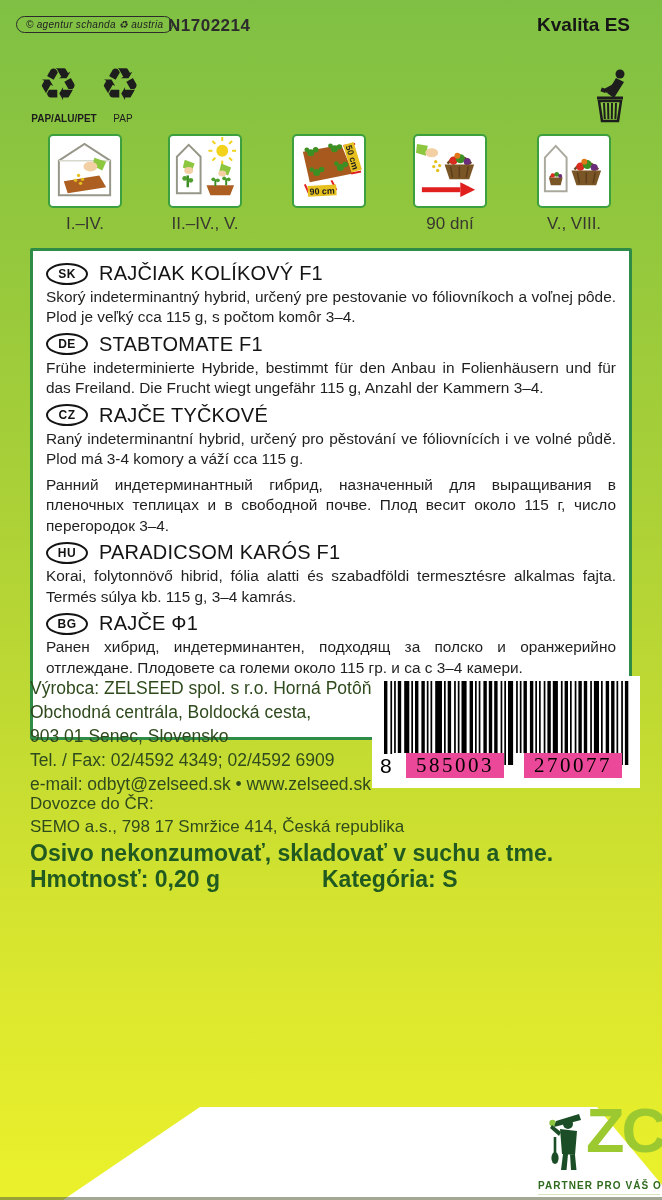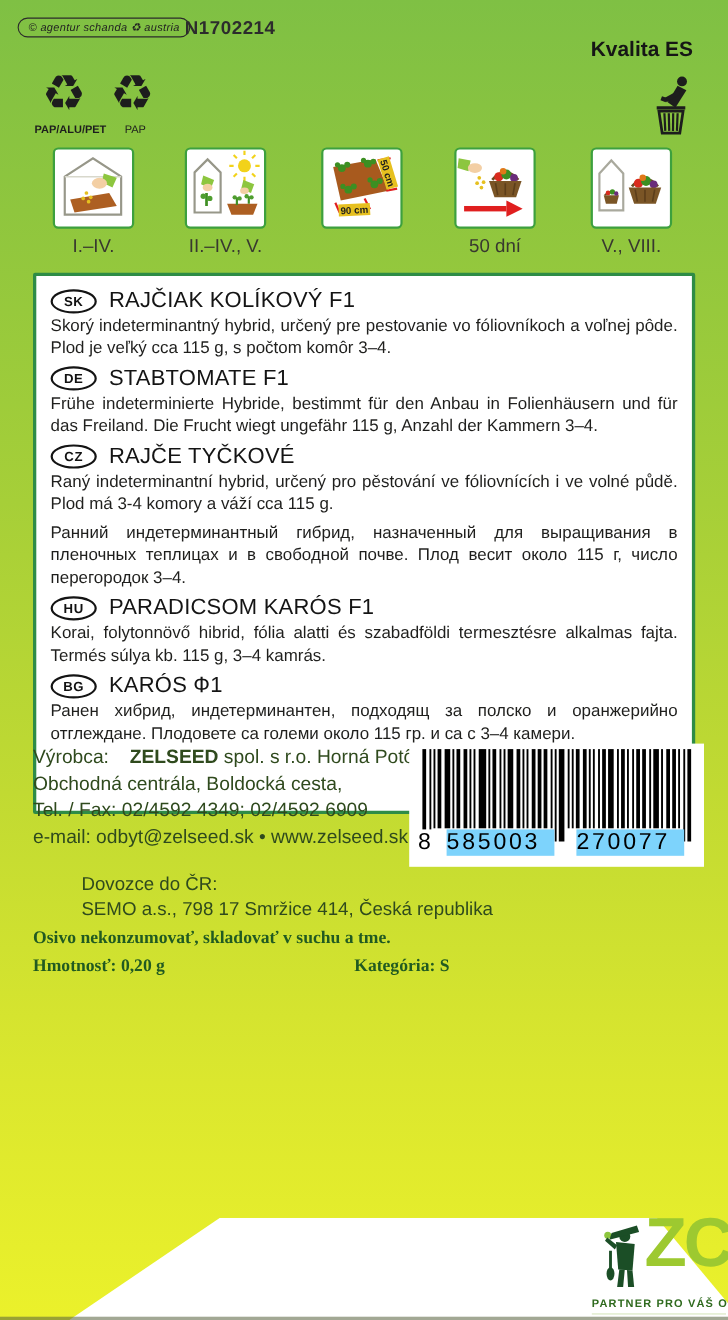--- a/index.html
+++ b/index.html
@@ -5,51 +5,51 @@
   html,body{margin:0;padding:0;}
   .page{
     position:relative; width:662px; height:1200px; overflow:hidden;
     background:linear-gradient(180deg,#7fc044 0%,#8fc63e 16%,#a6cf38 38%,#c1da32 60%,#dbe72e 82%,#ebf12b 100%);
     font-family:"Liberation Sans", sans-serif; color:#1d1d1b;
   }
   
   .agency-badge{position:absolute;left:16px;top:16px;border:1.5px solid #2b2b2b;border-radius:11px;
     padding:2px 9px;font-size:10px;font-style:italic;color:#222;letter-spacing:.3px;}
   .batch-code{position:absolute;left:168px;top:16px;font-size:17px;color:#2c2c2c;letter-spacing:.5px;font-weight:bold;}
-  .quality{position:absolute;right:32px;top:14px;font-size:19px;font-weight:bold;color:#161616;margin-top:21px;}
+  .quality{position:absolute;right:32px;top:14px;font-size:19px;font-weight:bold;color:#161616;}
   
   .recycle-glyph{position:absolute;top:62px;font-size:45px;color:#1d1d1d;line-height:1;}
   .recycle-label{position:absolute;top:113px;font-size:10px;color:#1d1d1d;text-align:center;}
   .tidyman{position:absolute;left:590px;top:68px;}
   
   .picto{position:absolute;top:134px;width:74px;}
   .picto .box{width:74px;height:74px;background:#fff;border:2.5px solid #3da03e;border-radius:5px;box-sizing:border-box;}
   .picto .cap{position:absolute;top:80px;left:50%;transform:translateX(-50%);white-space:nowrap;
     font-size:17px;color:#38382f;}
   
   .desc-box{position:absolute;left:30px;top:248px;width:602px;height:492px;box-sizing:border-box;
     background:#fff;border:3px solid #2e8c46;border-radius:2px;padding:8px 13px 6px 13px;}
   .section{margin-bottom:5px;}
   .sec-head{display:flex;align-items:center;gap:11px;margin:3px 0 2px 0;}
   .lang-badge{display:inline-block;min-width:30px;text-align:center;border:2.2px solid #141414;
     border-radius:50%;padding:2px 4px;font-size:12px;font-weight:bold;letter-spacing:.5px;color:#111;}
   .sec-title{font-size:20px;font-weight:normal;color:#141414;letter-spacing:.2px;}
   .sec-body{margin:0;font-size:15.4px;line-height:1.33;color:#1f1f1d;text-align:justify;}
   
   .producer{position:absolute;left:30px;top:676px;font-size:17.5px;line-height:24px;color:#2f4a1d;}
-  .producer b{font-weight:bold;margin-left:14px;}
-  .importer{position:absolute;left:30px;top:792px;font-size:17px;line-height:23px;color:#2f4a1d;margin-left:44px;}
+  .producer b{font-weight:normal;}
+  .importer{position:absolute;left:30px;top:792px;font-size:17px;line-height:23px;color:#2f4a1d;}
   
   .barcode{position:absolute;left:372px;top:676px;width:268px;height:112px;background:#fff;
     box-sizing:border-box;padding:5px 8px 0 8px;}
   .barcode-digits{display:flex;align-items:center;font-size:21px;color:#000;margin-top:-18px;position:relative;}
   .barcode-digits .lead{width:16px;background:#fff;}
-  .barcode-digits .grp{flex:1;letter-spacing:2.5px;background:#7dd3fc;margin:0 10px;}
-  
-  .storage{position:absolute;left:30px;top:840px;width:602px;color:#215a21;font-weight:bold;font-size:16px;line-height:26px;font-family:Liberation Serif, serif;}
+  .barcode-digits .grp{flex:1;text-align:center;letter-spacing:2.5px;background:#ec4899;margin:0 10px;font-family:Liberation Serif, serif;}
+  
+  .storage{position:absolute;left:30px;top:840px;width:602px;color:#215a21;font-weight:bold;font-size:23px;line-height:26px;}
   .storage-row{display:flex;}
   .storage-row .w{width:292px;}
   
   .footer-band{position:absolute;left:0;top:1107px;width:662px;height:93px;background:#fff;
     -webkit-clip-path:polygon(200px 0,597px 0,662px 78px,662px 93px,63px 93px);
     clip-path:polygon(200px 0,597px 0,662px 78px,662px 93px,63px 93px);}
   .zc-gardener{position:absolute;left:545px;top:1109px;}
   .zc-text{position:absolute;left:586px;top:1099px;font-size:63px;font-weight:bold;color:#9dc930;
     letter-spacing:-3px;line-height:1;}
   .zc-tagline{position:absolute;left:538px;top:1180px;width:122px;font-size:10px;font-weight:bold;
@@ -185,21 +185,21 @@
         <circle cx="53" cy="26" r="3.6" fill="#6a2d7a"></circle>
         <circle cx="43" cy="20" r="3" fill="#e07818"></circle>
         <polygon points="30,29 60,29 55,44 35,44" fill="#7a5526"></polygon>
         <line x1="36" y1="31" x2="38" y2="42" stroke="#5c3e1a" stroke-width="1.5"></line>
         <line x1="45" y1="31" x2="45" y2="42" stroke="#5c3e1a" stroke-width="1.5"></line>
         <line x1="54" y1="31" x2="52" y2="42" stroke="#5c3e1a" stroke-width="1.5"></line>
         <rect x="7" y="52" width="39" height="5" fill="#e01f1f"></rect>
         <polygon points="46,47 61,54.5 46,62" fill="#e01f1f"></polygon>
       </svg>
     </div>
-    <div class="cap">50 dní</div>
+    <div class="cap">90 dní</div>
   </div>
 
   <div class="picto" style="left:537px;border-radius:26px;">
     <div class="box">
       <svg width="69" height="69" viewBox="0 0 70 70">
         <polygon points="6,22 17,10 28,22 28,56 6,56" fill="#fff" stroke="#a9a99d" stroke-width="2"></polygon>
         <path d="M11 42 Q17 36 23 42" fill="none" stroke="#6b4a23" stroke-width="1.8"></path>
         <polygon points="10,42 24,42 22,50 12,50" fill="#7a5526"></polygon>
         <circle cx="14" cy="40" r="2.2" fill="#d92b1e"></circle>
           <circle cx="18" cy="39" r="2.4" fill="#3c8f22"></circle>
@@ -246,29 +246,30 @@
     <div class="section">
       <div class="sec-head">
         <span class="lang-badge">HU</span>
         <span class="sec-title">PARADICSOM KARÓS F1</span>
       </div>
       <p class="sec-body">Korai, folytonnövő hibrid, fólia alatti és szabadföldi termesztésre alkalmas fajta. Termés súlya kb. 115 g, 3–4 kamrás.</p>
     </div>
     <div class="section">
       <div class="sec-head">
         <span class="lang-badge">BG</span>
-        <span class="sec-title">KARÓS Ф1</span>
+        <span class="sec-title">RAJČE Ф1</span>
       </div>
       <p class="sec-body">Ранен хибрид, индетерминантен, подходящ за полско и оранжерийно отглеждане. Плодовете са големи около 115 гр. и са с 3–4 камери.</p>
     </div>
   </div>
 
   <div class="producer">
     <div><span>Výrobca: </span><b>ZELSEED</b><span> spol. s r.o. Horná Potôň</span></div>
     <div>Obchodná centrála, Boldocká cesta,</div>
+    <div>903 01 Senec, Slovensko</div>
     <div>Tel. / Fax: 02/4592 4349; 02/4592 6909</div>
     <div>e-mail: odbyt@zelseed.sk • www.zelseed.sk</div>
   </div>
 
   <div class="barcode">
     <svg width="250" height="86" viewBox="0 0 250 86">
         <rect x="4.0" y="0" width="3.4" height="84" fill="#000"></rect>
         <rect x="10.4" y="0" width="1.7" height="84" fill="#000"></rect>
         <rect x="14.1" y="0" width="1.7" height="72" fill="#000"></rect>
         <rect x="17.8" y="0" width="3.4" height="72" fill="#000"></rect>

